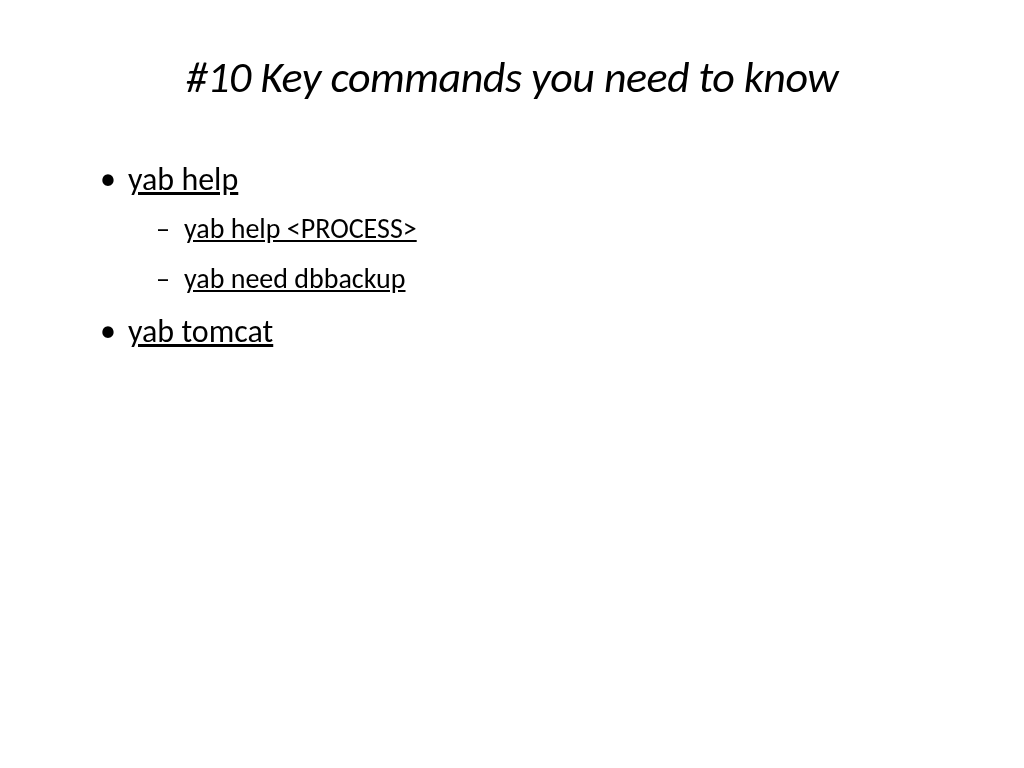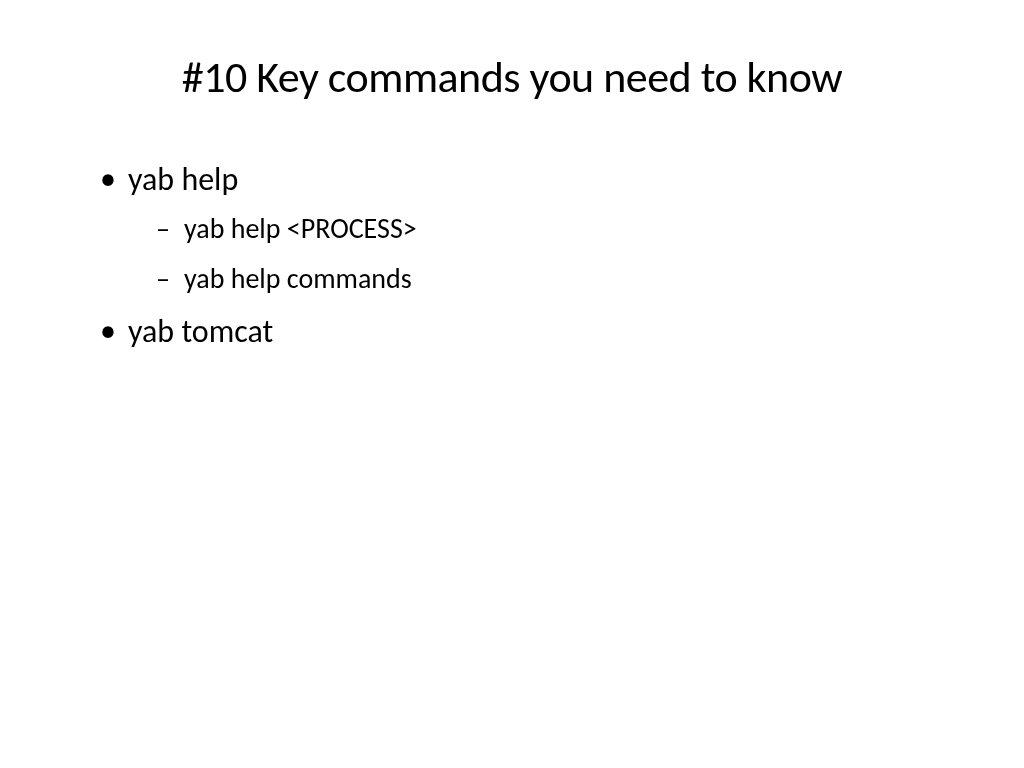--- a/index.html
+++ b/index.html
@@ -15,23 +15,25 @@
       color: #000000;
       padding: 50px 70px;
       overflow: hidden;
     }
     .slide-title {
       font-size: 44px;
       font-weight: 400;
       text-align: center;
       margin-bottom: 55px;
       letter-spacing: -0.5px;
+      font-style: italic;
     }
     .content {
       padding-left: 30px;
+      text-decoration: underline;
     }
     ul.level1 {
       list-style: none;
       padding: 0;
     }
     ul.level1 > li {
       font-size: 32px;
       margin-bottom: 8px;
       position: relative;
       padding-left: 28px;
@@ -77,21 +79,21 @@
 
 <div class="content">
   <ul class="level1">
     <li>
       <span class="l1-label">yab help</span>
       <ul class="level2">
         <li>
           <span class="l2-label">yab help &lt;PROCESS&gt;</span>
         </li>
         <li>
-          <span class="l2-label">yab help commands</span>
+          <span class="l2-label">yab need dbbackup</span>
         </li>
       </ul>
     </li>
     <li>
       <span class="l1-label">yab tomcat</span>
     </li>
   </ul>
 </div>
 
 </body></html>

